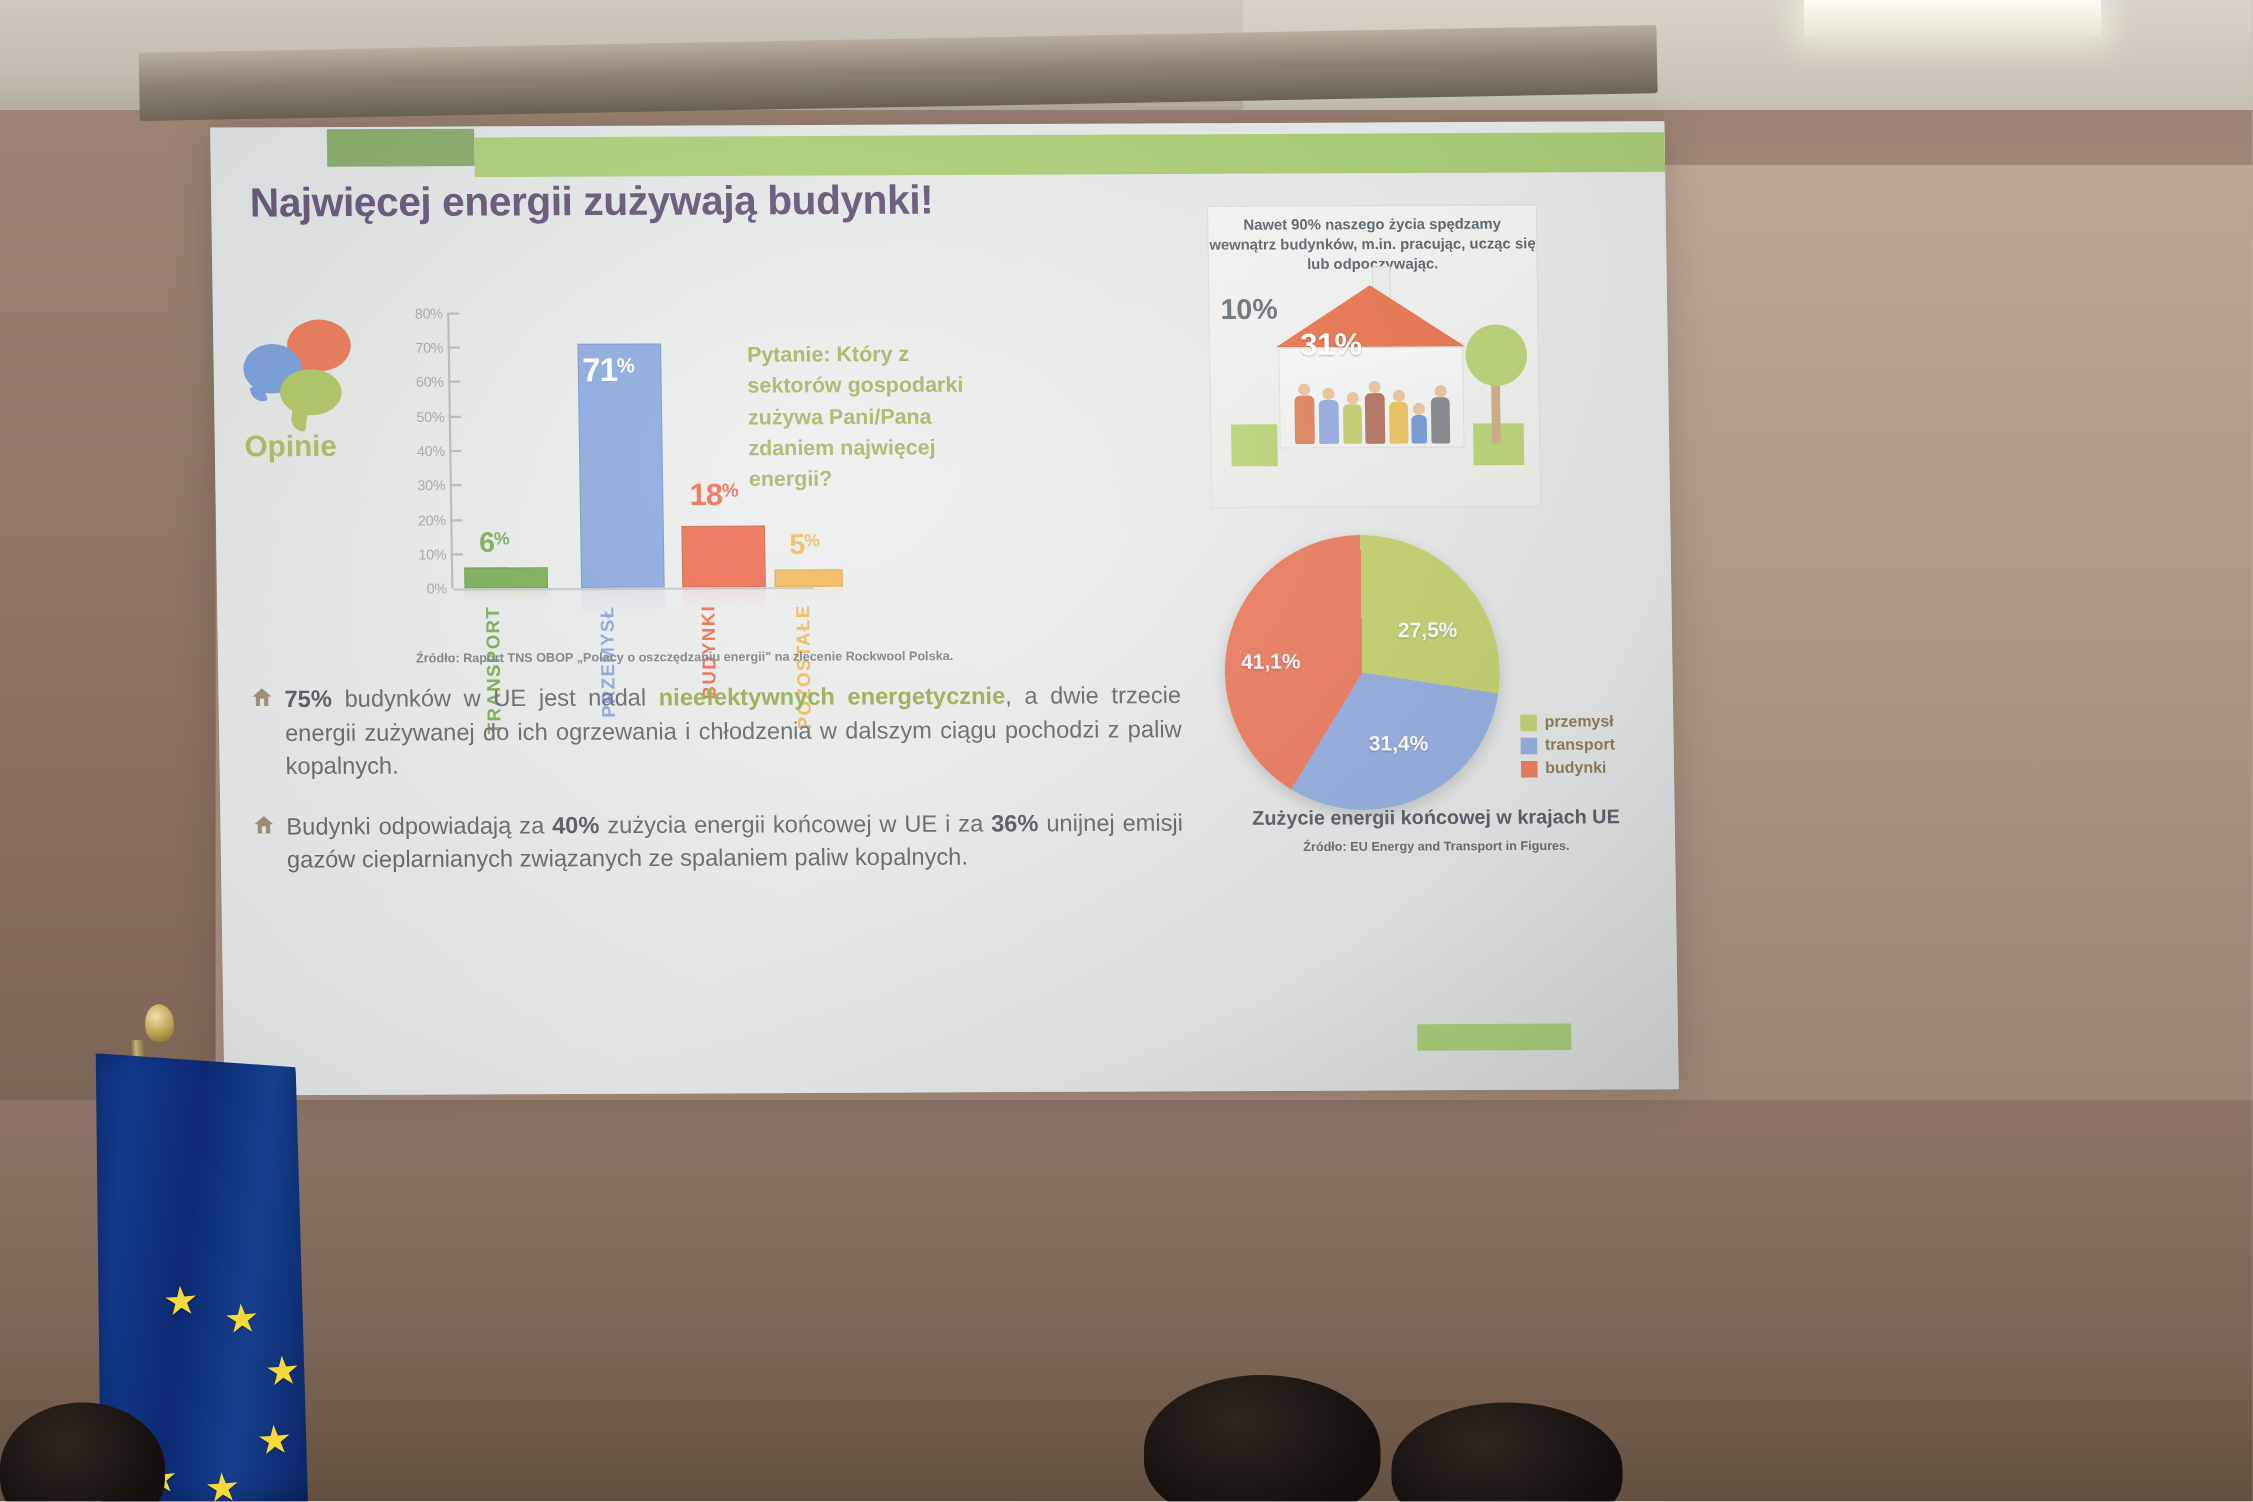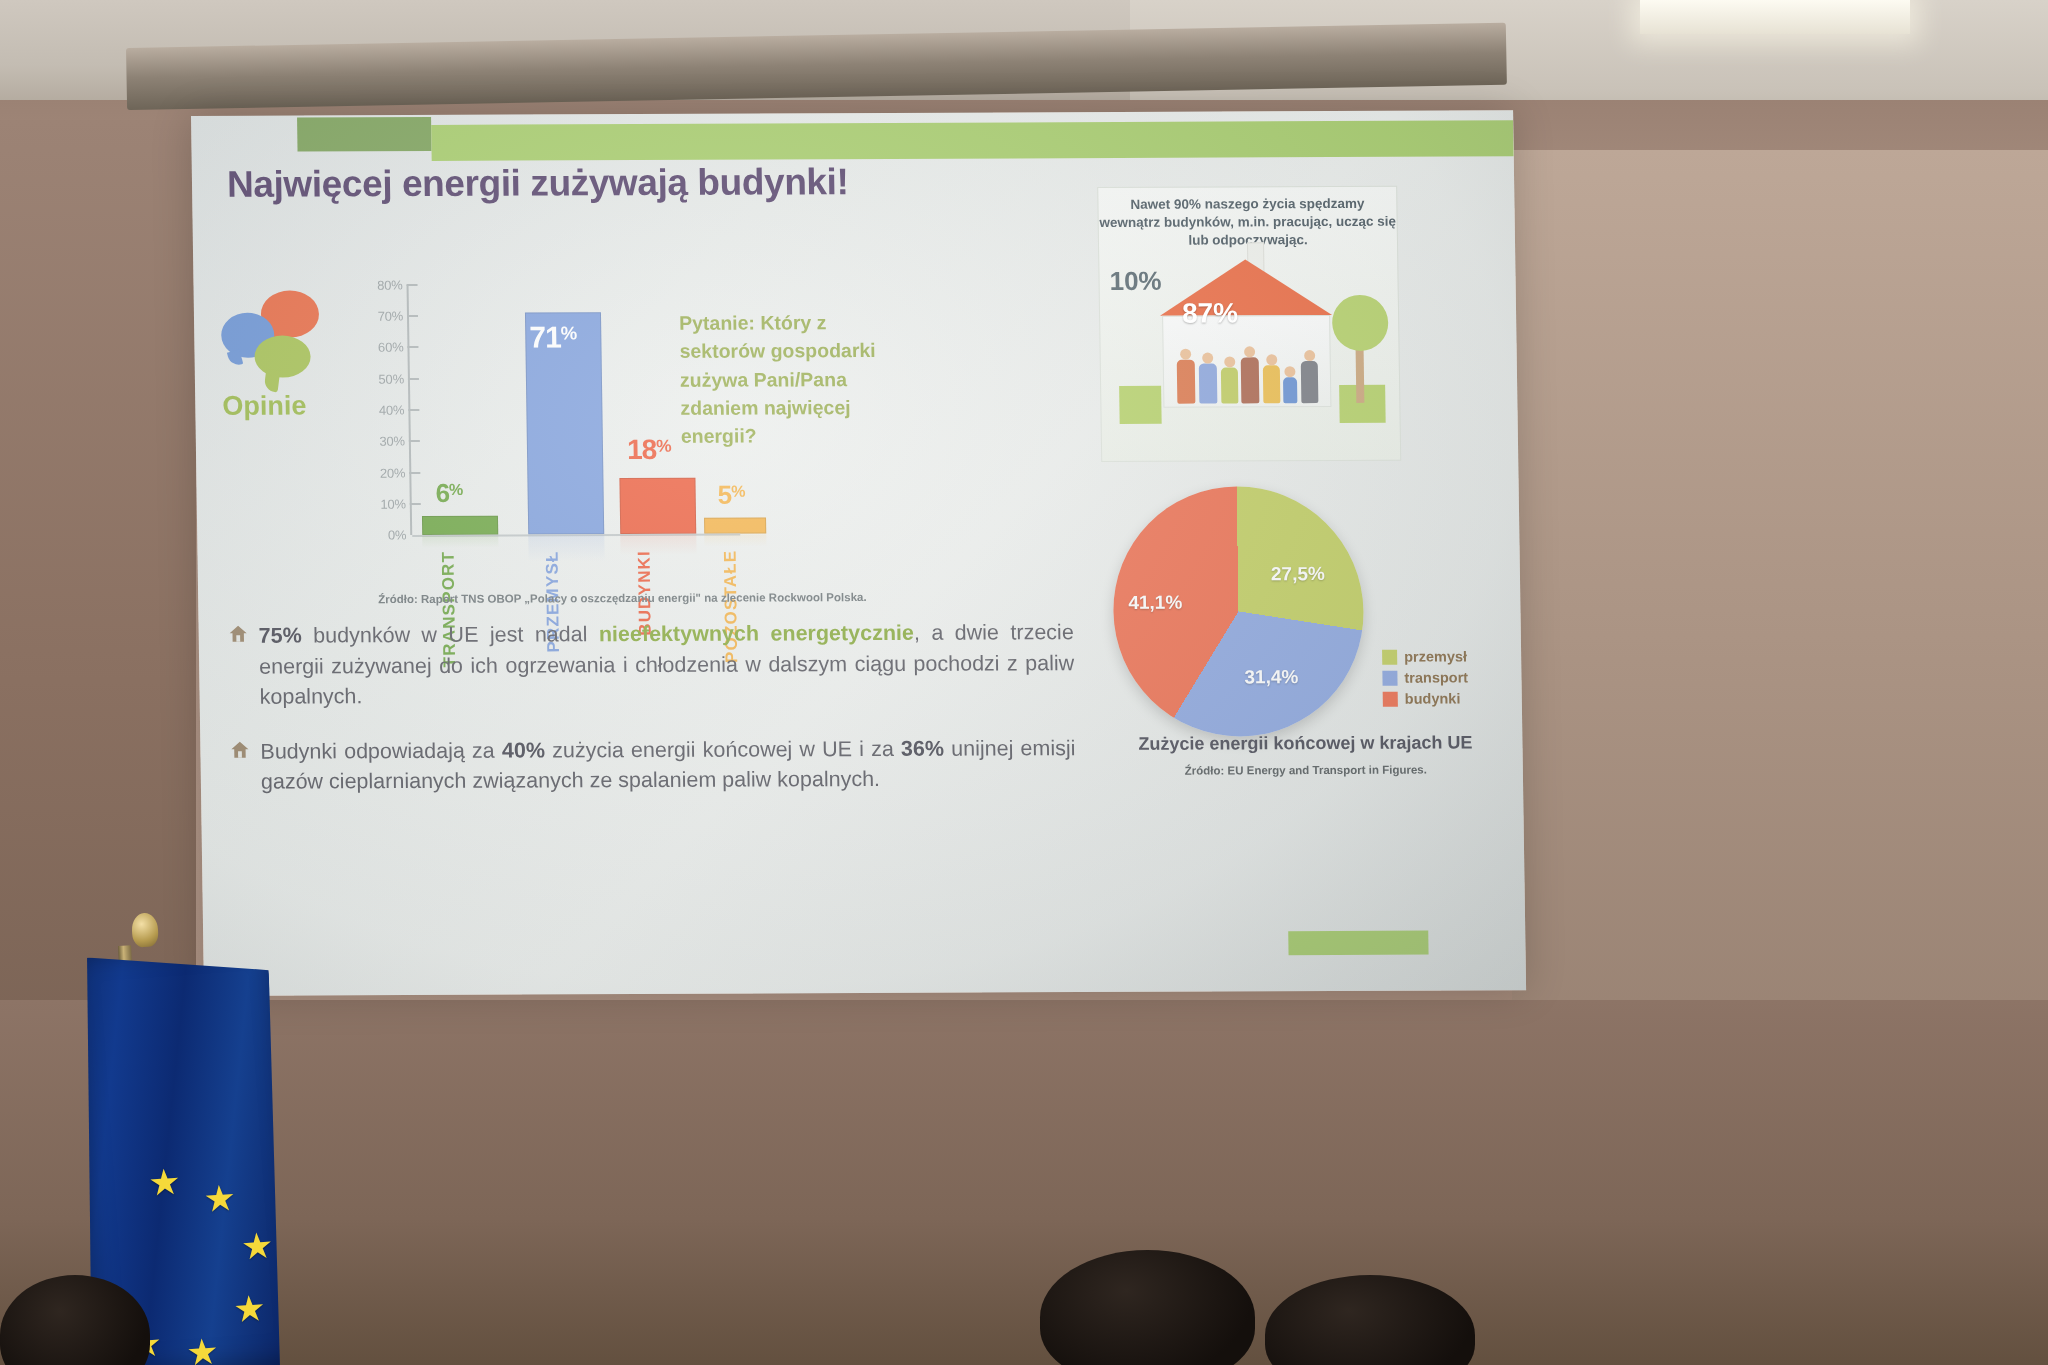--- a/index.html
+++ b/index.html
@@ -368,21 +368,21 @@
       <div class="infocard">
         <div class="infocard-text">Nawet 90% naszego życia spędzamy wewnątrz budynków, m.in. pracując, ucząc się lub odpoczywając.</div>
         <div class="pct-10">10%</div>
         <div class="ground-l"></div>
         <div class="ground-r"></div>
         <div class="tree-trunk"></div>
         <div class="tree-crown"></div>
         <div class="chimney"></div>
         <div class="house-roof"></div>
         <div class="house-body"></div>
-        <div class="pct-90">87%</div>
+        <div class="pct-90">31%</div>
         <div class="people">
           <div class="person" style="left:2px;  width:18px; height:44px; background:#e07a4e;">
               <span class="head"></span>
             </div>
           <div class="person" style="left:24px; width:18px; height:40px; background:#8fa8e0;">
               <span class="head"></span>
             </div>
           <div class="person" style="left:46px; width:17px; height:36px; background:#c3cf63;">
               <span class="head"></span>
             </div>

